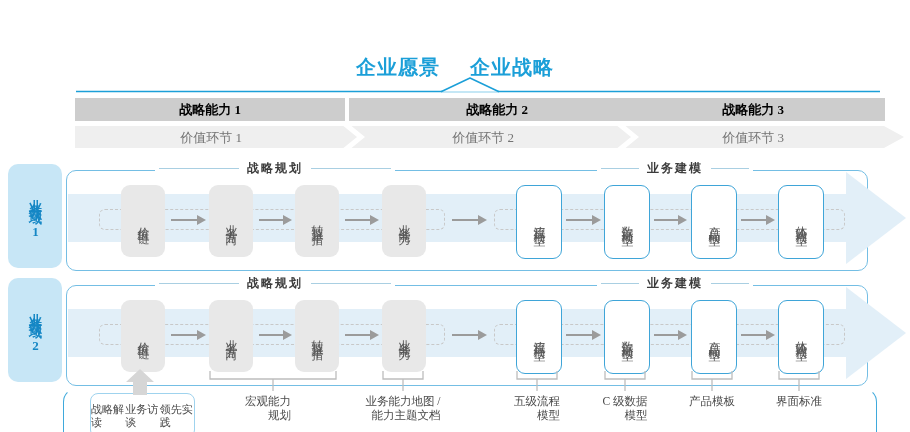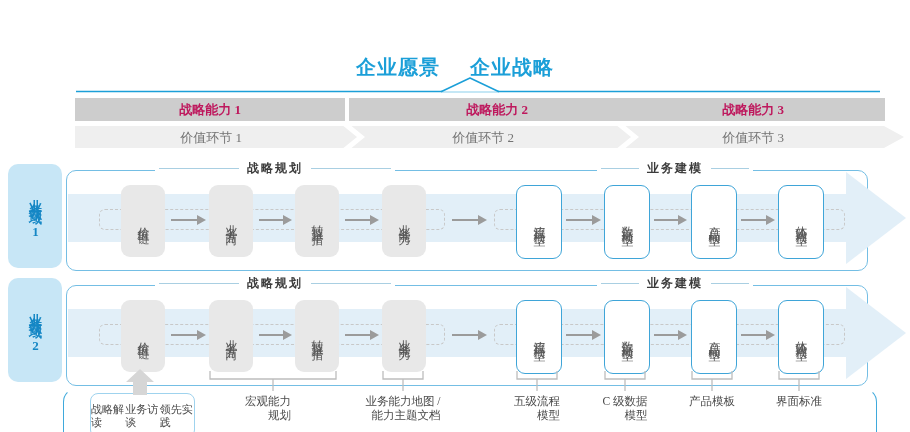--- a/index.html
+++ b/index.html
@@ -9,21 +9,21 @@
   .svg-bg{z-index:0;}
   .svg-fg{z-index:6;}
 
   
   .title{position:absolute;top:6px;left:0;width:100%;display:flex;justify-content:center;gap:30px;
     font-size:20px;font-weight:bold;color:var(--accent-blue,#1b9fd8);letter-spacing:1px;z-index:1;}
 
   
   .cap-bar{position:absolute;top:50px;height:23px;background:var(--bar-gray,#cdcdcd);
     display:flex;align-items:center;justify-content:center;font-size:13px;font-weight:bold;
-    color:#be185d;z-index:1;}
+    color:#000000;z-index:1;}
   .cb1{left:75px;width:270px}.cb2{left:349px;width:296px}.cb3{left:621px;width:264px}
   .vlabel{position:absolute;top:81px;font-size:13px;color:#737373;transform:translateX(-50%);z-index:1;}
   .vl1{left:211px}.vl2{left:483px}.vl3{left:753px}
 
   
   .domain{position:absolute;left:8px;width:54px;border-radius:10px;background:var(--light-blue-fill,#c7e6f6);
     display:flex;align-items:center;justify-content:center;z-index:1;}
   .domain span{writing-mode:vertical-rl;text-orientation:upright;font-size:13px;font-weight:bold;
     color:var(--domain-text,#1587c5);letter-spacing:4px;}
   .d1{top:116px;height:104px}.d2{top:230px;height:104px}

